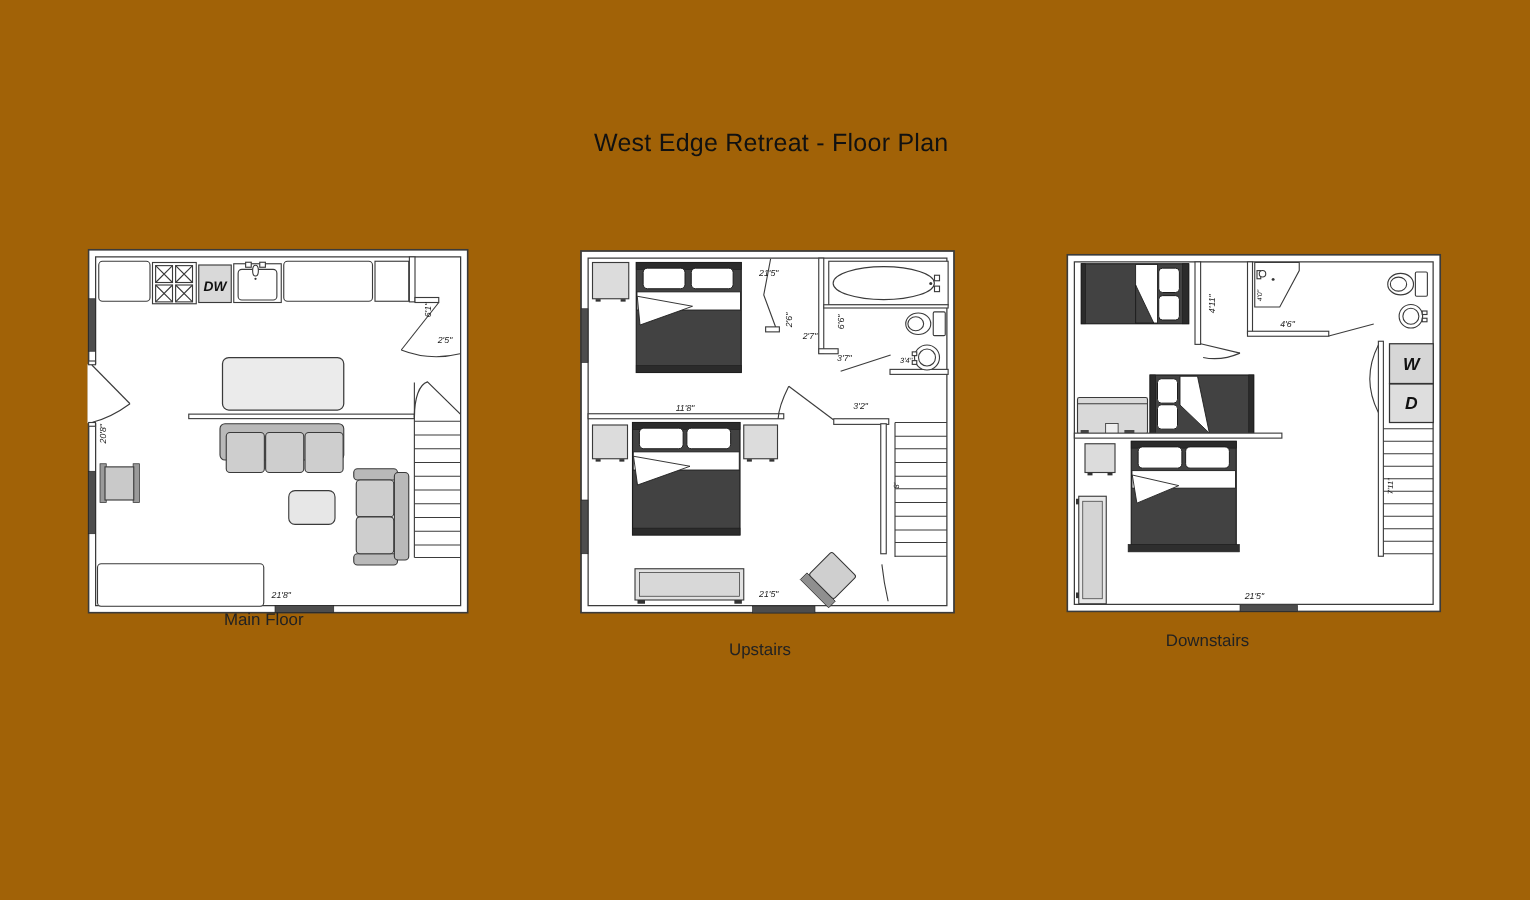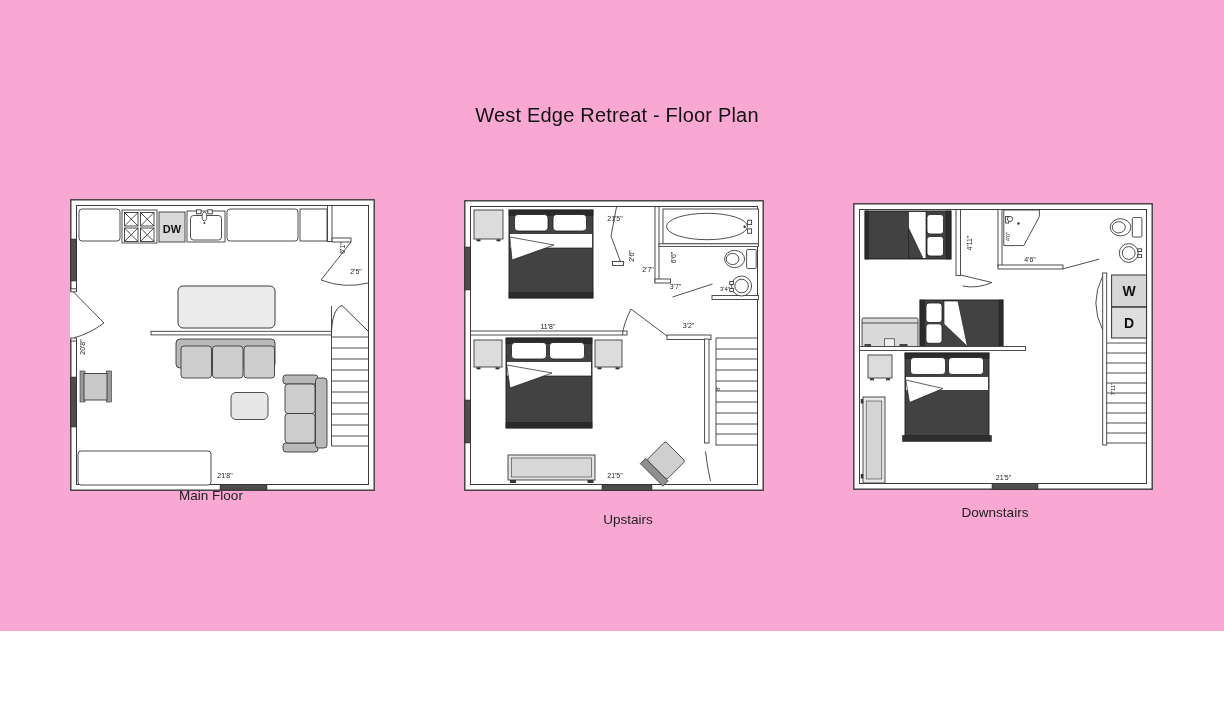--- a/index.html
+++ b/index.html
@@ -1,20 +1,20 @@
 <!DOCTYPE html>
 <html><head>
 <meta charset="utf-8">
 <style>
   html,body{margin:0;padding:0;background:#fff;}
-  .canvas{position:relative;width:1224px;height:631px;background:#f9a8d4;overflow:hidden;
+  .canvas{position:relative;width:1224px;height:720px;background:#a16207;overflow:hidden;
           font-family:"Liberation Sans",sans-serif;}
   .title{position:absolute;top:104px;left:10px;right:0;text-align:center;
          font-size:20px;font-weight:400;color:#111;margin:0;letter-spacing:0.2px;}
-  .plan{position:absolute;margin:0;padding:0;}
+  .plan{position:absolute;margin:0;padding:0;font-style:italic;}
   .plan-label{position:absolute;transform:translateX(-50%);font-size:13.5px;color:#222;white-space:nowrap;}
   svg{display:block;}
   .w15{fill:#fff;stroke:#3b3b3b;stroke-width:1.4}
   .w10{fill:none;stroke:#3b3b3b;stroke-width:1}
   .ln{fill:none;stroke:#3b3b3b;stroke-width:0.9}
   .thin{fill:#fff;stroke:#3b3b3b;stroke-width:0.9}
   .dk{fill:#424242;stroke:#1c1c1c;stroke-width:0.9}
   .dk2{fill:#2b2b2b;stroke:#1c1c1c;stroke-width:0.5}
   .pw{fill:#fff;stroke:#1c1c1c;stroke-width:0.8}
   .fold{fill:#fff;stroke:#1c1c1c;stroke-width:0.7}
@@ -266,21 +266,21 @@
       <text class="dim" x="184" y="71.5">2'7"</text>
       <text class="dim" transform="rotate(-90 211.5 57.5)" x="211.5" y="57.5">6'6"</text>
       <text class="dim" x="211.5" y="88.5">3'7"</text>
       <text class="dim dim-s" x="261" y="90.5">3'4"</text>
       <text class="dim" x="84" y="128.5">11'8"</text>
       <text class="dim" x="224.5" y="127.5">3'2"</text>
       <text class="dim dim-s" transform="rotate(-90 255.5 188.5)" x="255.5" y="188.5">8'</text>
       <text class="dim" x="151" y="277.5">21'5"</text>
     </svg>
   </figure>
-  <div class="plan-label" style="left:628px;top:512px">Upstairs</div>
+  <div class="plan-label" style="left:608px;top:512px">Upstairs</div>
 
   <figure class="plan" style="left:853px;top:203px">
     <svg viewBox="0 0 300 287" width="300" height="287">
       <g>
         <rect class="w15" x="0.8" y="0.8" width="298.4" height="285.4"></rect>
         <rect class="w10" x="6.5" y="6.5" width="287" height="274"></rect>
       </g>
 
       <g>
         <rect class="dk" x="12" y="8" width="86" height="48"></rect>
@@ -384,15 +384,15 @@
       <g>
           <rect class="win" x="139" y="281.3" width="46" height="5"></rect>
         </g>
 
       <text class="dim" transform="rotate(-90 119 40)" x="119" y="40">4'11"</text>
       <text class="dim" x="177" y="58.5">4'6"</text>
       <text class="dim dim-s" transform="rotate(-90 261.5 186)" x="261.5" y="186">7'11"</text>
       <text class="dim" x="150.5" y="276.5">21'5"</text>
     </svg>
   </figure>
-  <div class="plan-label" style="left:995px;top:505px">Downstairs</div>
+  <div class="plan-label" style="left:966px;top:505px">Downstairs</div>
 
 </div>
 
 </body></html>

